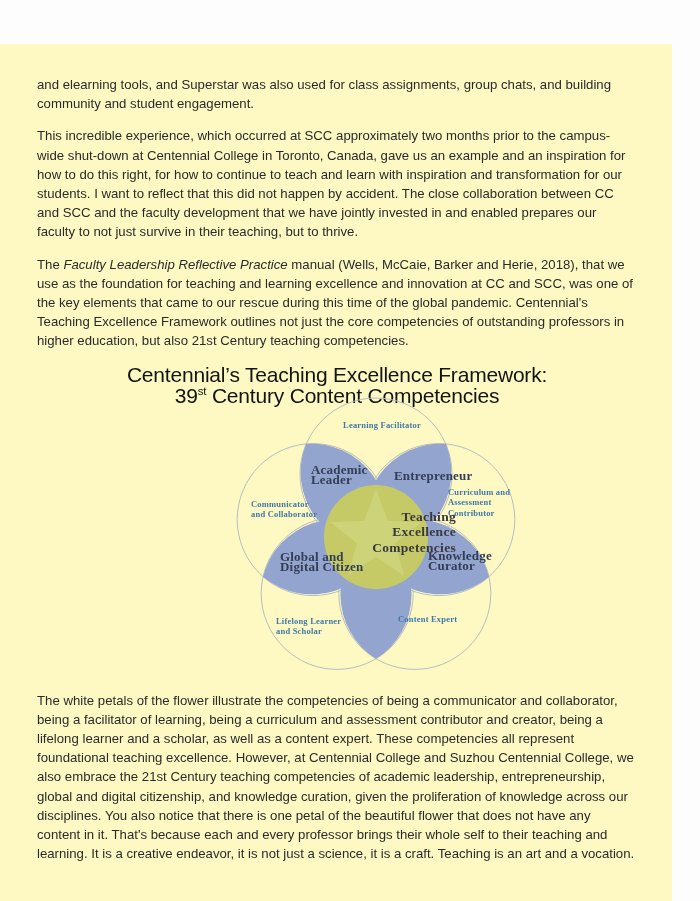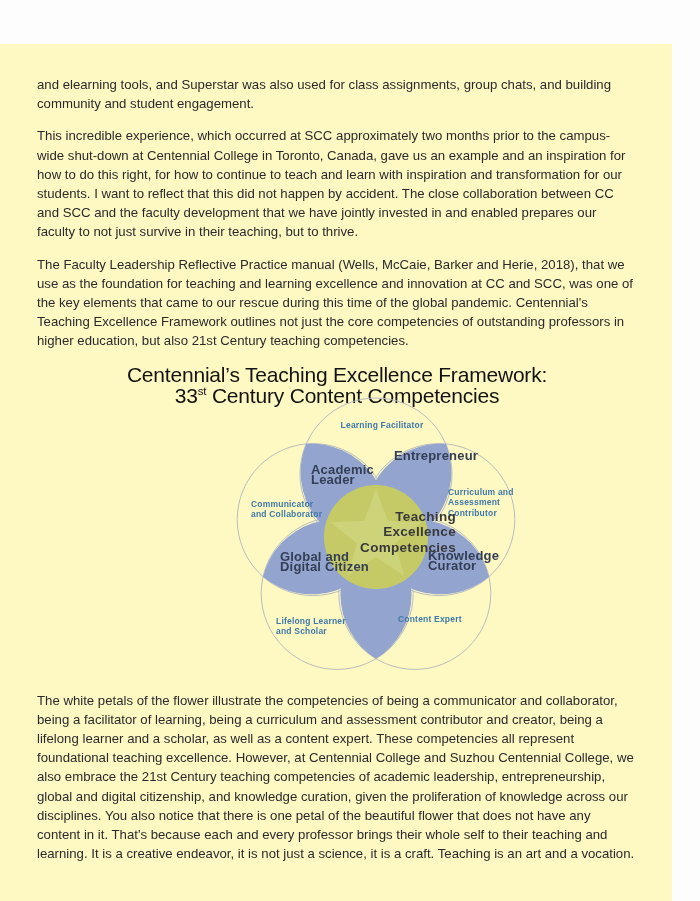--- a/index.html
+++ b/index.html
@@ -1,40 +1,40 @@
 <!DOCTYPE html>
 <html style="--petal-blue: #93a4cf; --center-green: #c5ca67; --circle-outline: #b9bcc0; --outer-text: #3f79a9; --petal-text: #333e55; --center-text: #39393b; --star: #d6db8c;"><head>
 <meta charset="utf-8">
 <style>
   html,body{margin:0;padding:0;background:#fdfdfd;}
   body{width:700px;height:901px;overflow:hidden;font-family:"Liberation Sans",sans-serif;}
   .page{width:672px;height:901px;box-sizing:border-box;padding:31px 35px 0 37px;background:#fef9c3;margin-top:44px;}
   .body-text{margin:0 0 13px 0;font-size:13.2px;line-height:19.2px;color:#2a2a2c;text-align:left;}
-  .it{}
+  .it{font-style:italic;}
   .fig-title{text-align:center;font-weight:normal;color:#131313;font-size:21px;line-height:21.5px;letter-spacing:-0.2px;margin:0 0 0 0;}
   .fig-title sup{font-size:0.55em;vertical-align:super;line-height:0;}
-  .figure{position:relative;height:284px;margin:0;}
+  .figure{position:relative;height:284px;margin:0;font-family:Liberation Serif, serif;}
   .figure svg{position:absolute;left:0;top:-12px;width:700px;height:296px;display:block;}
   .lbl{position:absolute;white-space:nowrap;}
   .outer-lbl{color:var(--outer-text,#3f79a9);font-size:8.5px;font-weight:600;line-height:10.5px;letter-spacing:0.2px;}
   .petal-lbl{color:var(--petal-text,#333e55);font-size:13px;font-weight:bold;line-height:10.5px;letter-spacing:0.2px;}
   .center-lbl{color:var(--center-text,#39393b);font-size:13.5px;font-weight:bold;line-height:15.5px;letter-spacing:0.3px;text-align:right;width:160px;}
 </style>
 </head>
 <body>
 
 <div class="page">
 
   <p class="body-text"><span>and elearning tools, and Superstar was also used for class assignments, group chats, and building community and student engagement.</span></p>
   <p class="body-text"><span>This incredible experience, which occurred at SCC approximately two months prior to the campus-wide shut-down at Centennial College in Toronto, Canada, gave us an example and an inspiration for how to do this right, for how to continue to teach and learn with inspiration and transformation for our students. I want to reflect that this did not happen by accident. The close collaboration between CC and SCC and the faculty development that we have jointly invested in and enabled prepares our faculty to not just survive in their teaching, but to thrive.</span></p>
   <p class="body-text"><span>The </span><span class="it">Faculty Leadership Reflective Practice</span><span> manual (Wells, McCaie, Barker and Herie, 2018), that we use as the foundation for teaching and learning excellence and innovation at CC and SCC, was one of the key elements that came to our rescue during this time of the global pandemic. Centennial's Teaching Excellence Framework outlines not just the core competencies of outstanding professors in higher education, but also 21st Century teaching competencies.</span></p>
 
   <div class="fig-title">
     <div>Centennial’s Teaching Excellence Framework:</div>
-    <div><span>33</span><sup>st</sup><span> Century Content Competencies</span></div>
+    <div><span>39</span><sup>st</sup><span> Century Content Competencies</span></div>
   </div>
 
   <div class="figure">
     <svg viewBox="0 350 700 296">
 
       <circle cx="339" cy="429" r="76" fill="none" stroke-width="1" stroke="#b9bcc0"></circle>
       <circle cx="276.2" cy="474.6" r="76" fill="none" stroke-width="1" stroke="#b9bcc0"></circle>
       <circle cx="401.8" cy="474.6" r="76" fill="none" stroke-width="1" stroke="#b9bcc0"></circle>
       <circle cx="300.2" cy="548.4" r="76" fill="none" stroke-width="1" stroke="#b9bcc0"></circle>
       <circle cx="377.8" cy="548.4" r="76" fill="none" stroke-width="1" stroke="#b9bcc0"></circle>
@@ -44,21 +44,21 @@
       <path d="M329.6 491.9 A76 76 0 0 1 452 531.7 A76 76 0 0 1 329.6 491.9 Z" fill="#93a4cf"></path>
       <path d="M348.4 491.9 A76 76 0 0 1 226 531.7 A76 76 0 0 1 348.4 491.9 Z" fill="#93a4cf"></path>
       <path d="M339 485.1 A76 76 0 0 1 339 613.8 A76 76 0 0 1 339 485.1 Z" fill="#93a4cf"></path>
 
       <circle cx="339" cy="492" r="52" fill="#c5ca67"></circle>
       <polygon points="339,444 350.8,475.8 384.7,477.2 358,498.2 367.2,530.8 339,512 310.8,530.8 320,498.2 293.3,477.2 327.2,475.8" opacity="0.5" fill="#d6db8c"></polygon>
     </svg>
 
     <div class="lbl outer-lbl" style="left:275px;top:13px;width:140px;text-align:center;">Learning Facilitator</div>
     <div class="lbl petal-lbl" style="left:274px;top:58px;">Academic<br>Leader</div>
-    <div class="lbl petal-lbl" style="left:357px;top:44px;">Entrepreneur</div>
+    <div class="lbl petal-lbl" style="left:357px;top:64px;">Entrepreneur</div>
     <div class="lbl outer-lbl" style="left:411px;top:80px;">Curriculum and<br>Assessment<br>Contributor</div>
     <div class="lbl outer-lbl" style="left:214px;top:92px;">Communicator<br>and Collaborator</div>
     <div class="lbl center-lbl" style="left:259px;top:102px;">Teaching<br>Excellence<br>Competencies</div>
     <div class="lbl petal-lbl" style="left:391px;top:144px;">Knowledge<br>Curator</div>
     <div class="lbl petal-lbl" style="left:243px;top:145px;">Global and<br>Digital Citizen</div>
     <div class="lbl outer-lbl" style="left:239px;top:209px;">Lifelong Learner<br>and Scholar</div>
     <div class="lbl outer-lbl" style="left:361px;top:207px;">Content Expert</div>
   </div>
 
   <p class="body-text"><span>The white petals of the flower illustrate the competencies of being a communicator and collaborator, being a facilitator of learning, being a curriculum and assessment contributor and creator, being a lifelong learner and a scholar, as well as a content expert. These competencies all represent foundational teaching excellence. However, at Centennial College and Suzhou Centennial College, we also embrace the 21st Century teaching competencies of academic leadership, entrepreneurship, global and digital citizenship, and knowledge curation, given the proliferation of knowledge across our disciplines. You also notice that there is one petal of the beautiful flower that does not have any content in it. That's because each and every professor brings their whole self to their teaching and learning. It is a creative endeavor, it is not just a science, it is a craft. Teaching is an art and a vocation.</span></p>

